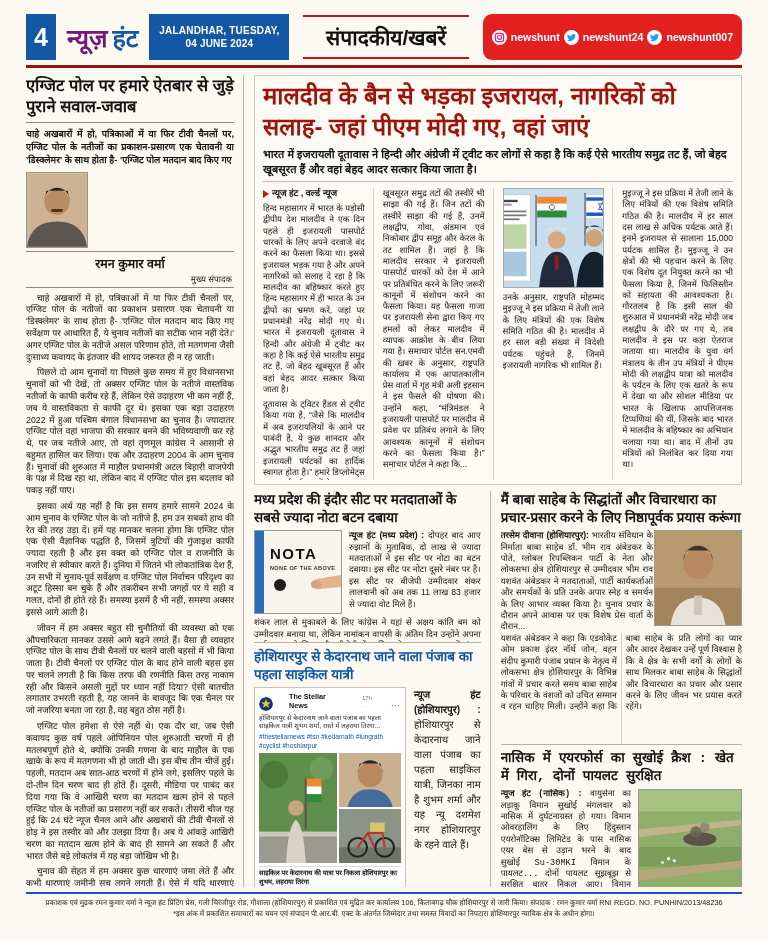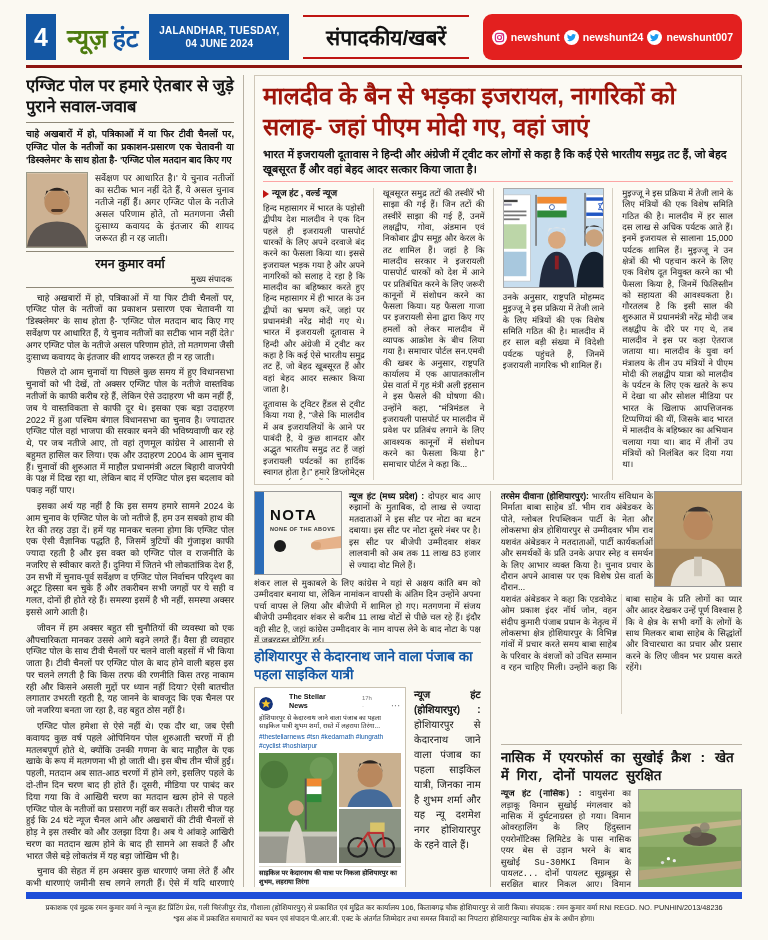--- a/index.html
+++ b/index.html
@@ -4,21 +4,21 @@
 <style>
   *{margin:0;padding:0;box-sizing:border-box;}
   html,body{width:768px;height:940px;}
   body{background:#d8d5cc;font-family:"Liberation Sans","DejaVu Sans",sans-serif;color:#141414;}
   .page{width:768px;height:940px;background:#fbf9f2;padding:14px 26px 4px;overflow:hidden;position:relative;}
 
   
   .masthead{display:flex;gap:6px;height:46px;align-items:stretch;}
   .pagenum{width:30px;background:#1457a4;color:#fff;font-size:25px;font-weight:bold;display:flex;align-items:center;justify-content:center;}
   .logo{display:flex;align-items:center;font-weight:bold;font-size:25px;padding:0 5px;white-space:nowrap;}
-  .logo-p1{color:#4d7c0f;}
+  .logo-p1{color:#701a75;}
   .logo-p2{color:#1457a4;margin-left:5px;}
   .datebox{background:#1457a4;color:#fff;font-size:10px;font-weight:bold;line-height:1.35;display:flex;flex-direction:column;justify-content:center;padding:0 10px;text-align:center;letter-spacing:.2px;white-space:nowrap;}
   .section-band{flex:1;margin:1px 8px;border-top:2px solid #c01613;border-bottom:2px solid #c01613;display:flex;align-items:center;justify-content:center;min-width:0;}
   .section-title{font-size:21px;font-weight:bold;color:#111;white-space:nowrap;}
   .socialbox{background:#e3201f;border-radius:9px;display:flex;align-items:center;gap:4px;padding:0 9px;color:#fff;font-size:10.5px;font-weight:bold;white-space:nowrap;}
   .sicon{width:15px;height:15px;border-radius:50%;background:#fff;display:flex;align-items:center;justify-content:center;flex:none;overflow:hidden;}
   .sicon svg{width:11px;height:11px;display:block;}
   .head-rule{height:3px;background:#8e1511;margin:5px 0 7px;}
 
   
@@ -100,21 +100,21 @@
   .cy-side b{display:inline;}
 
   
   .nashik{flex:1;overflow:hidden;font-family:Liberation Mono, monospace;}
   .nash-row{display:flex;gap:7px;overflow:hidden;}
   .nash-row .small-body{flex:1;}
   .nash-fig{width:104px;height:106px;flex:none;border:1px solid #999;overflow:hidden;}
   .nash-fig svg{display:block;width:100%;height:100%;}
 
   
-  .pfooter{border-top:7px solid #1d4ed8;margin-top:5px;padding-top:3px;text-align:center;font-size:7.3px;line-height:1.55;color:#222;}
+  .pfooter{border-top:2px solid #1d4ed8;margin-top:5px;padding-top:3px;text-align:center;font-size:7.3px;line-height:1.55;color:#222;}
 </style>
 </head>
 <body>
 
 <div class="page">
 
   <header class="masthead">
     <div class="pagenum">4</div>
     <div class="logo">
       <span class="logo-p1">न्यूज़</span>
@@ -160,21 +160,20 @@
       <div class="author-row">
         <figure class="author-photo">
           <svg viewBox="0 0 62 76">
               <rect width="62" height="76" fill="#cdb293"></rect>
               <path d="M0 76 q4-26 31-26 q27 0 31 26 z" fill="#5c5550"></path>
               <circle cx="31" cy="30" r="13" fill="#b98c63"></circle>
               <path d="M18 28 a13 13 0 0 1 26 0 l-2-10 -22 0 z" fill="#2b2420"></path>
               <rect x="25" y="37" width="12" height="3" rx="1.5" fill="#4a3425"></rect>
             </svg>
         </figure>
-        <p class="author-side">सर्वेक्षण पर आधारित है।' ये चुनाव नतीजों का सटीक भान नहीं देते हैं, ये असल चुनाव नतीजे नहीं हैं। अगर एग्जिट पोल के नतीजे असल परिणाम होते, तो मतगणना जैसी दुःसाध्य कवायद के इंतजार की शायद जरूरत ही न रह जाती।</p>
       </div>
       <div class="author-name">रमन कुमार वर्मा</div>
       <div class="author-role">मुख्य संपादक</div>
       <div class="lbody">
         <p>चाहे अखबारों में हो, पत्रिकाओं में या फिर टीवी चैनलों पर, एग्जिट पोल के नतीजों का प्रकाशन प्रसारण एक चेतावनी या 'डिस्क्लेमर' के साथ होता है- 'एग्जिट पोल मतदान बाद किए गए सर्वेक्षण पर आधारित हैं, ये चुनाव नतीजों का सटीक भान नहीं देते।' अगर एग्जिट पोल के नतीजे असल परिणाम होते, तो मतगणना जैसी दुःसाध्य कवायद के इंतजार की शायद जरूरत ही न रह जाती।</p>
         <p>पिछले दो आम चुनावों या पिछले कुछ समय में हुए विधानसभा चुनावों को भी देखें, तो अक्सर एग्जिट पोल के नतीजे वास्तविक नतीजों के काफी करीब रहे हैं, लेकिन ऐसे उदाहरण भी कम नहीं हैं, जब ये वास्तविकता से काफी दूर थे। इसका एक बड़ा उदाहरण 2022 में हुआ पश्चिम बंगाल विधानसभा का चुनाव है। ज्यादातर एग्जिट पोल वहां भाजपा की सरकार बनने की भविष्यवाणी कर रहे थे, पर जब नतीजे आए, तो वहां तृणमूल कांग्रेस ने आसानी से बहुमत हासिल कर लिया। एक और उदाहरण 2004 के आम चुनाव हैं। चुनावों की शुरुआत में माहौल प्रधानमंत्री अटल बिहारी वाजपेयी के पक्ष में दिख रहा था, लेकिन बाद में एग्जिट पोल इस बदलाव को पकड़ नहीं पाए।</p>
         <p>इसका अर्थ यह नहीं है कि इस समय हमारे सामने 2024 के आम चुनाव के एग्जिट पोल के जो नतीजे हैं, हम उन सबको हाथ की रेत की तरह उड़ा दें। हमें यह मानकर चलना होगा कि एग्जिट पोल एक ऐसी वैज्ञानिक पद्धति है, जिसमें त्रुटियों की गुंजाइश काफी ज्यादा रहती है और इस वक्त को एग्जिट पोल व राजनीति के नजरिए से स्वीकार करते हैं। दुनिया में जितने भी लोकतांत्रिक देश हैं, उन सभी में चुनाव-पूर्व सर्वेक्षण व एग्जिट पोल निर्वाचन परिदृश्य का अटूट हिस्सा बन चुके हैं और तकरीबन सभी जगहों पर ये सही व गलत, दोनों ही होते रहे हैं। समस्या इसमें है भी नहीं, समस्या अक्सर इससे आगे आती है।</p>
         <p>जीवन में हम अक्सर बहुत सी चुनौतियों की व्यवस्था को एक औपचारिकता मानकर उससे आगे बढ़ने लगते हैं। वैसा ही व्यवहार एग्जिट पोल के साथ टीवी चैनलों पर चलने वाली बहसों में भी किया जाता है। टीवी चैनलों पर एग्जिट पोल के बाद होने वाली बहस इस पर चलने लगती है कि किस तरफ की रणनीति किस तरह नाकाम रही और किसने असली मुद्दों पर ध्यान नहीं दिया? ऐसी बातचीत लगातार उभरती रहती है, यह जानने के बावजूद कि एक चैनल पर जो नजरिया बनता जा रहा है, वह बहुत ठोस नहीं है।</p>
         <p>एग्जिट पोल हमेशा से ऐसे नहीं थे। एक दौर था, जब ऐसी कवायद कुछ वर्ष पहले ओपिनियन पोल शुरुआती चरणों में ही मतलबपूर्ण होते थे, क्योंकि उनकी गणना के बाद माहौल के एक खाके के रूप में मतगणना भी हो जाती थी। इस बीच तीन चीजें हुईं। पहली, मतदान अब सात-आठ चरणों में होने लगे, इसलिए पहले के दो-तीन दिन चरण बाद ही होते हैं। दूसरी, मीडिया पर पाबंद कर दिया गया कि वे आखिरी चरण का मतदान खत्म होने से पहले एग्जिट पोल के नतीजों का प्रसारण नहीं कर सकते। तीसरी चीज यह हुई कि 24 घंटे न्यूज चैनल आने और अखबारों की टीवी चैनलों से होड़ ने इस तस्वीर को और उलझा दिया है। अब ये आंकड़े आखिरी चरण का मतदान खत्म होने के बाद ही सामने आ सकते हैं और भारत जैसे बड़े लोकतंत्र में यह बड़ा जोखिम भी है।</p>
         <p>चुनाव की सेहत में हम अक्सर कुछ धारणाएं जमा लेते हैं और कभी धारणाएं जमीनी सच लगने लगती हैं। ऐसे में यदि धारणाएं एग्जिट पोल से मेल खाती नहीं दिखतीं, तो उनको स्वीकारना आसान नहीं होता।</p>
@@ -244,20 +243,21 @@
             <p>मुइज्जू ने इस प्रक्रिया में तेजी लाने के लिए मंत्रियों की एक विशेष समिति गठित की है। मालदीव में हर साल दस लाख से अधिक पर्यटक आते हैं। इनमें इजरायल से सालाना 15,000 पर्यटक शामिल हैं। मुइज्जू ने उन क्षेत्रों की भी पहचान करने के लिए एक विशेष दूत नियुक्त करने का भी फैसला किया है, जिनमें फिलिस्तीन को सहायता की आवश्यकता है। गौरतलब है कि इसी साल की शुरुआत में प्रधानमंत्री नरेंद्र मोदी जब लक्षद्वीप के दौरे पर गए थे, तब मालदीव ने इस पर कड़ा ऐतराज जताया था। मालदीव के युवा वर्ग मंत्रालय के तीन उप मंत्रियों ने पीएम मोदी की लक्षद्वीप यात्रा को मालदीव के पर्यटन के लिए एक खतरे के रूप में देखा था और सोशल मीडिया पर भारत के खिलाफ आपत्तिजनक टिप्पणियां की थीं, जिसके बाद भारत में मालदीव के बहिष्कार का अभियान चलाया गया था। बाद में तीनों उप मंत्रियों को निलंबित कर दिया गया था।</p>
           </div>
         </div>
       </article>
 
       <div class="bottom-row">
 
         <div class="midcol">
 
           <article class="nota">
+            <h3 class="art-head">मध्य प्रदेश की इंदौर सीट पर मतदाताओं के सबसे ज्यादा नोटा बटन दबाया</h3>
             <div class="nota-row">
               <figure class="nota-fig">
                 <span class="nota-strip"></span>
                 <span class="nota-label">NOTA</span>
                 <span class="nota-sub">NONE OF THE ABOVE</span>
                 <span class="nota-btn"></span>
                 <svg class="nota-hand" viewBox="0 0 44 36">
                     <path d="M44 6 L20 10 q-6 1 -5 6 q1 5 7 4 l22 -2 z" fill="#e6b28a"></path>
                     <rect x="14" y="12" width="10" height="7" rx="3" fill="#d9a276"></rect>
                   </svg>
@@ -323,20 +323,21 @@
                 <div class="embed-url">thestellarnews.com</div>
               </div>
               <p class="cy-side"><b>न्यूज हंट (होशियारपुर) :</b> <span>होशियारपुर से केदारनाथ जाने वाला पंजाब का पहला साइकिल यात्री, जिनका नाम है शुभम शर्मा और यह न्यू दशमेश नगर होशियारपुर के रहने वाले हैं।</span></p>
             </div>
           </article>
         </div>
 
         <div class="rcol">
 
           <article class="baba">
+            <h3 class="art-head">मैं बाबा साहेब के सिद्धांतों और विचारधारा का प्रचार-प्रसार करने के लिए निष्ठापूर्वक प्रयास करूंगा</h3>
             <div class="baba-row">
               <p class="small-body"><b>तरसेम दीवाना (होशियारपुर):</b> <span>भारतीय संविधान के निर्माता बाबा साहेब डॉ. भीम राव अंबेडकर के पोते, ग्लोबल रिपब्लिकन पार्टी के नेता और लोकसभा क्षेत्र होशियारपुर से उम्मीदवार भीम राव यशवंत अंबेडकर ने मतदाताओं, पार्टी कार्यकर्ताओं और समर्थकों के प्रति उनके अपार स्नेह व समर्थन के लिए आभार व्यक्त किया है। चुनाव प्रचार के दौरान अपने आवास पर एक विशेष प्रेस वार्ता के दौरान...</span></p>
               <figure class="baba-fig">
                 <svg viewBox="0 0 88 96" preserveAspectRatio="xMidYMid slice">
                     <rect width="88" height="96" fill="#b99a6e"></rect>
                     <rect y="58" width="88" height="38" fill="#a3855c"></rect>
                     <circle cx="44" cy="34" r="15" fill="#b9885e"></circle>
                     <path d="M29 30 a15 15 0 0 1 30 0 l-3 -10 -24 0 z" fill="#3a3330"></path>
                     <path d="M16 96 q4 -28 28 -28 q24 0 28 28 z" fill="#e8e3d8"></path>
                     <rect x="40" y="66" width="8" height="20" fill="#cfc8ba"></rect>

